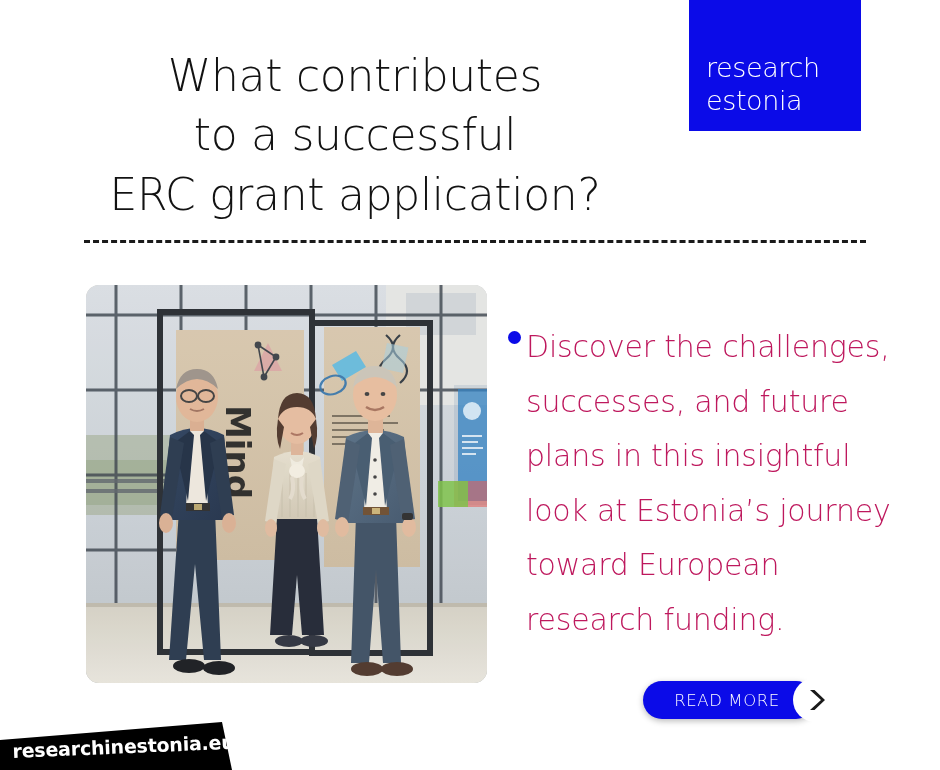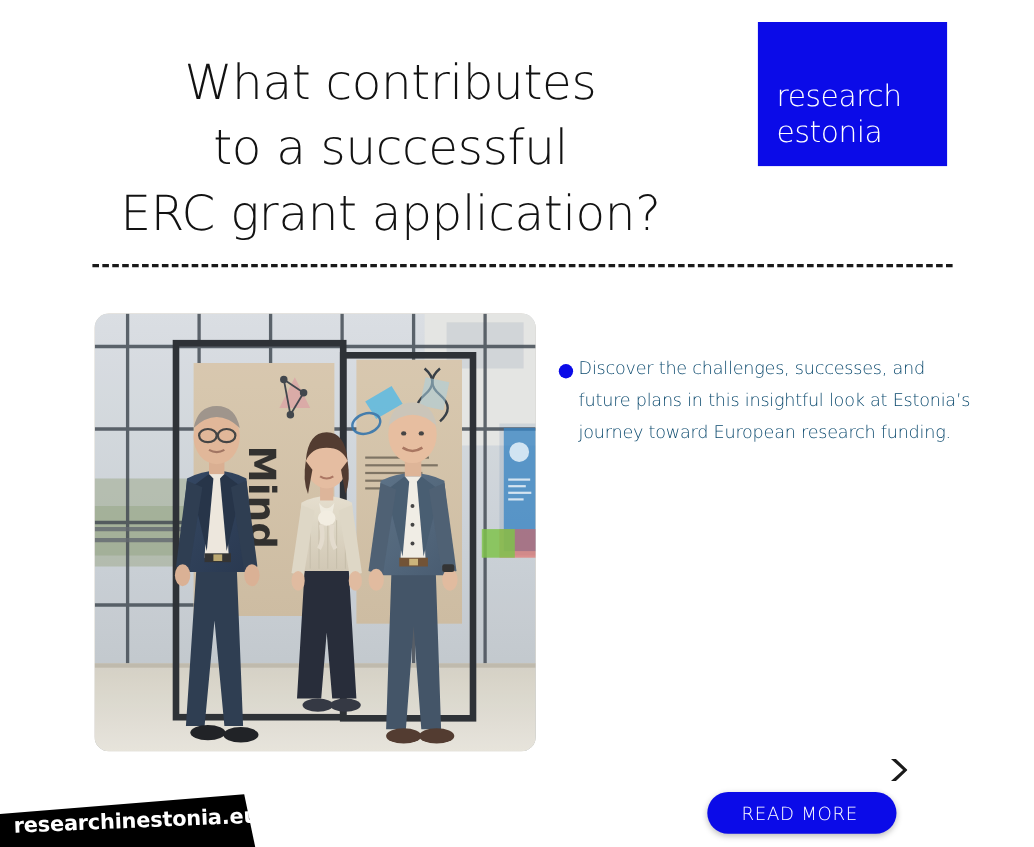--- a/index.html
+++ b/index.html
@@ -18,21 +18,20 @@
 
   
   .logo-block {
     position: absolute;
     left: 689px;
     top: 0;
     width: 172px;
     height: 131px;
     background: #0B0BE8;
     box-sizing: border-box;
-    margin-top: 20px;
   }
   .logo-text {
     position: absolute;
     left: 17px;
     bottom: 13px;
     color: #ffffff;
     font-family: "DejaVu Sans", sans-serif;
     font-size: 27px;
     font-weight: 300;
     line-height: 1.22;
@@ -92,44 +91,43 @@
   .bullet {
     flex: 0 0 auto;
     width: 13px;
     height: 13px;
     border-radius: 50%;
     background: #0B0BE8;
     margin-top: 11px;
     margin-right: 5px;
   }
   .copy-text {
-    color: #0c4a6e;
+    color: #be185d;
     font-family: "DejaVu Sans", sans-serif;
-    font-size: 16px;
+    font-size: 30px;
     font-weight: 300;
     line-height: 1.82;
     letter-spacing: -0.2px;
     width: 365px;
   }
 
   
   .read-more {
     position: absolute;
     left: 643px;
     top: 681px;
     width: 172px;
     height: 38px;
     background: #0B0BE8;
     border-radius: 19px;
     display: flex;
     align-items: center;
     justify-content: center;
     cursor: pointer;
     box-shadow: 0 2px 6px rgba(0,0,0,0.28);
-    margin-top: 39px;
   }
   .read-more-label {
     color: #ffffff;
     font-family: "DejaVu Sans", sans-serif;
     font-size: 16.5px;
     font-weight: 300;
     letter-spacing: 0.6px;
     padding-right: 4px;
   }
   .arrow-circle {

